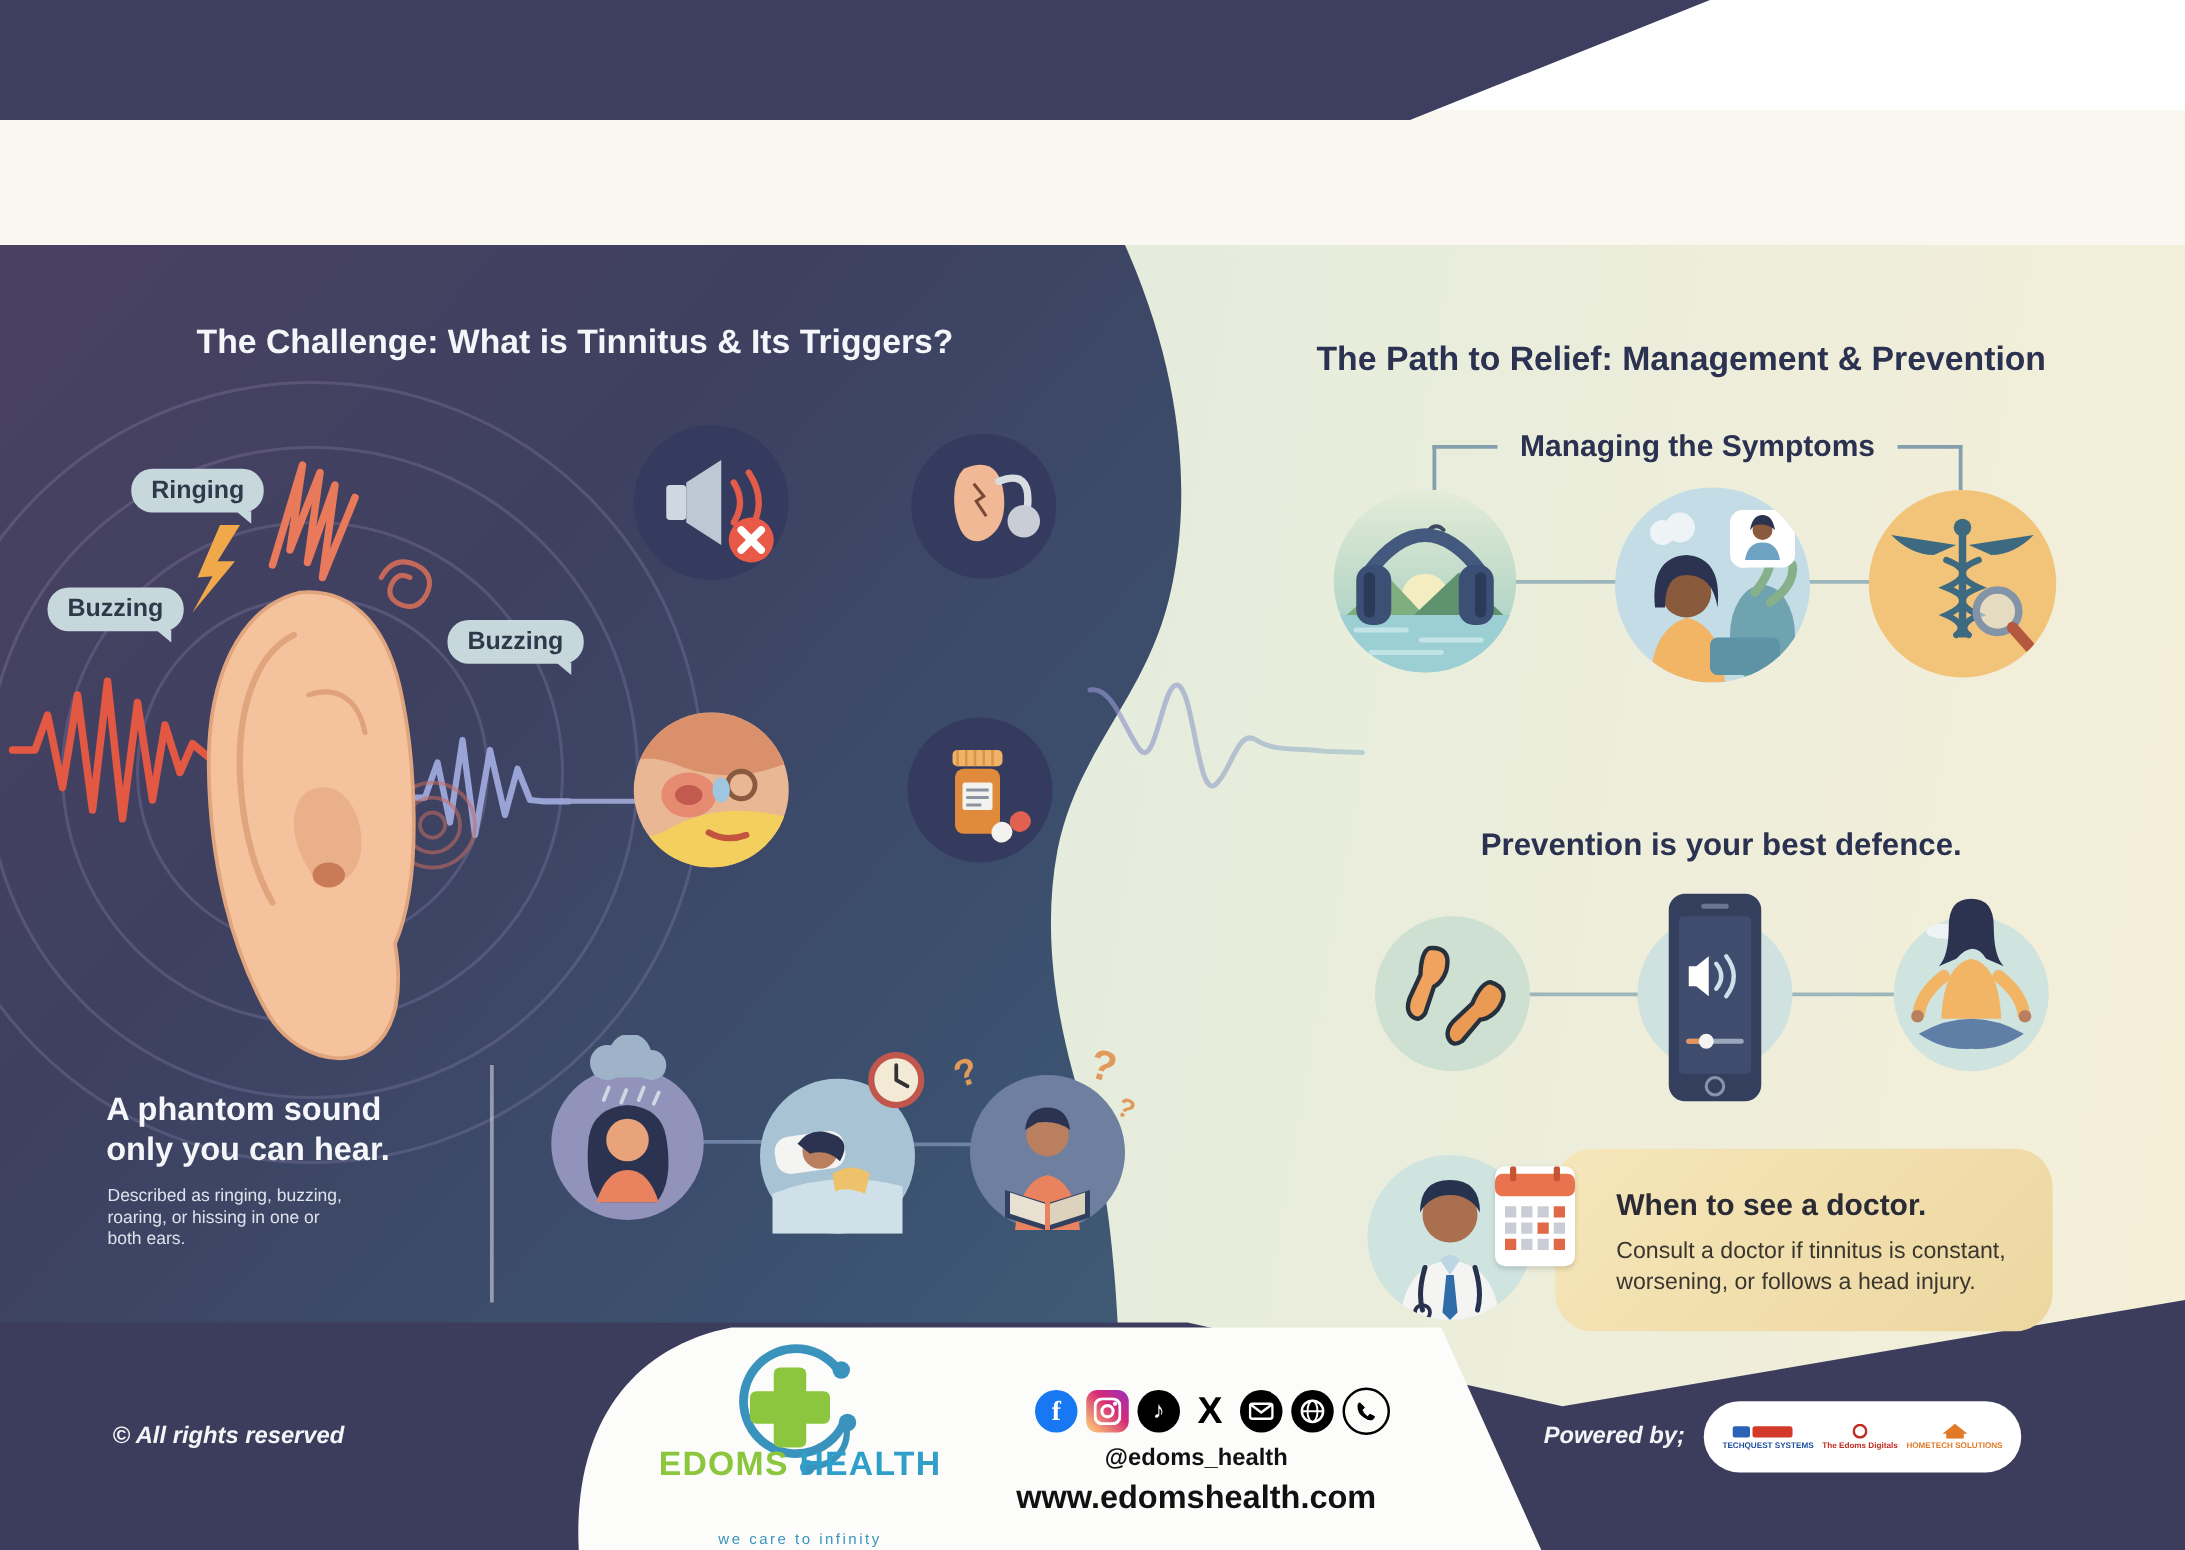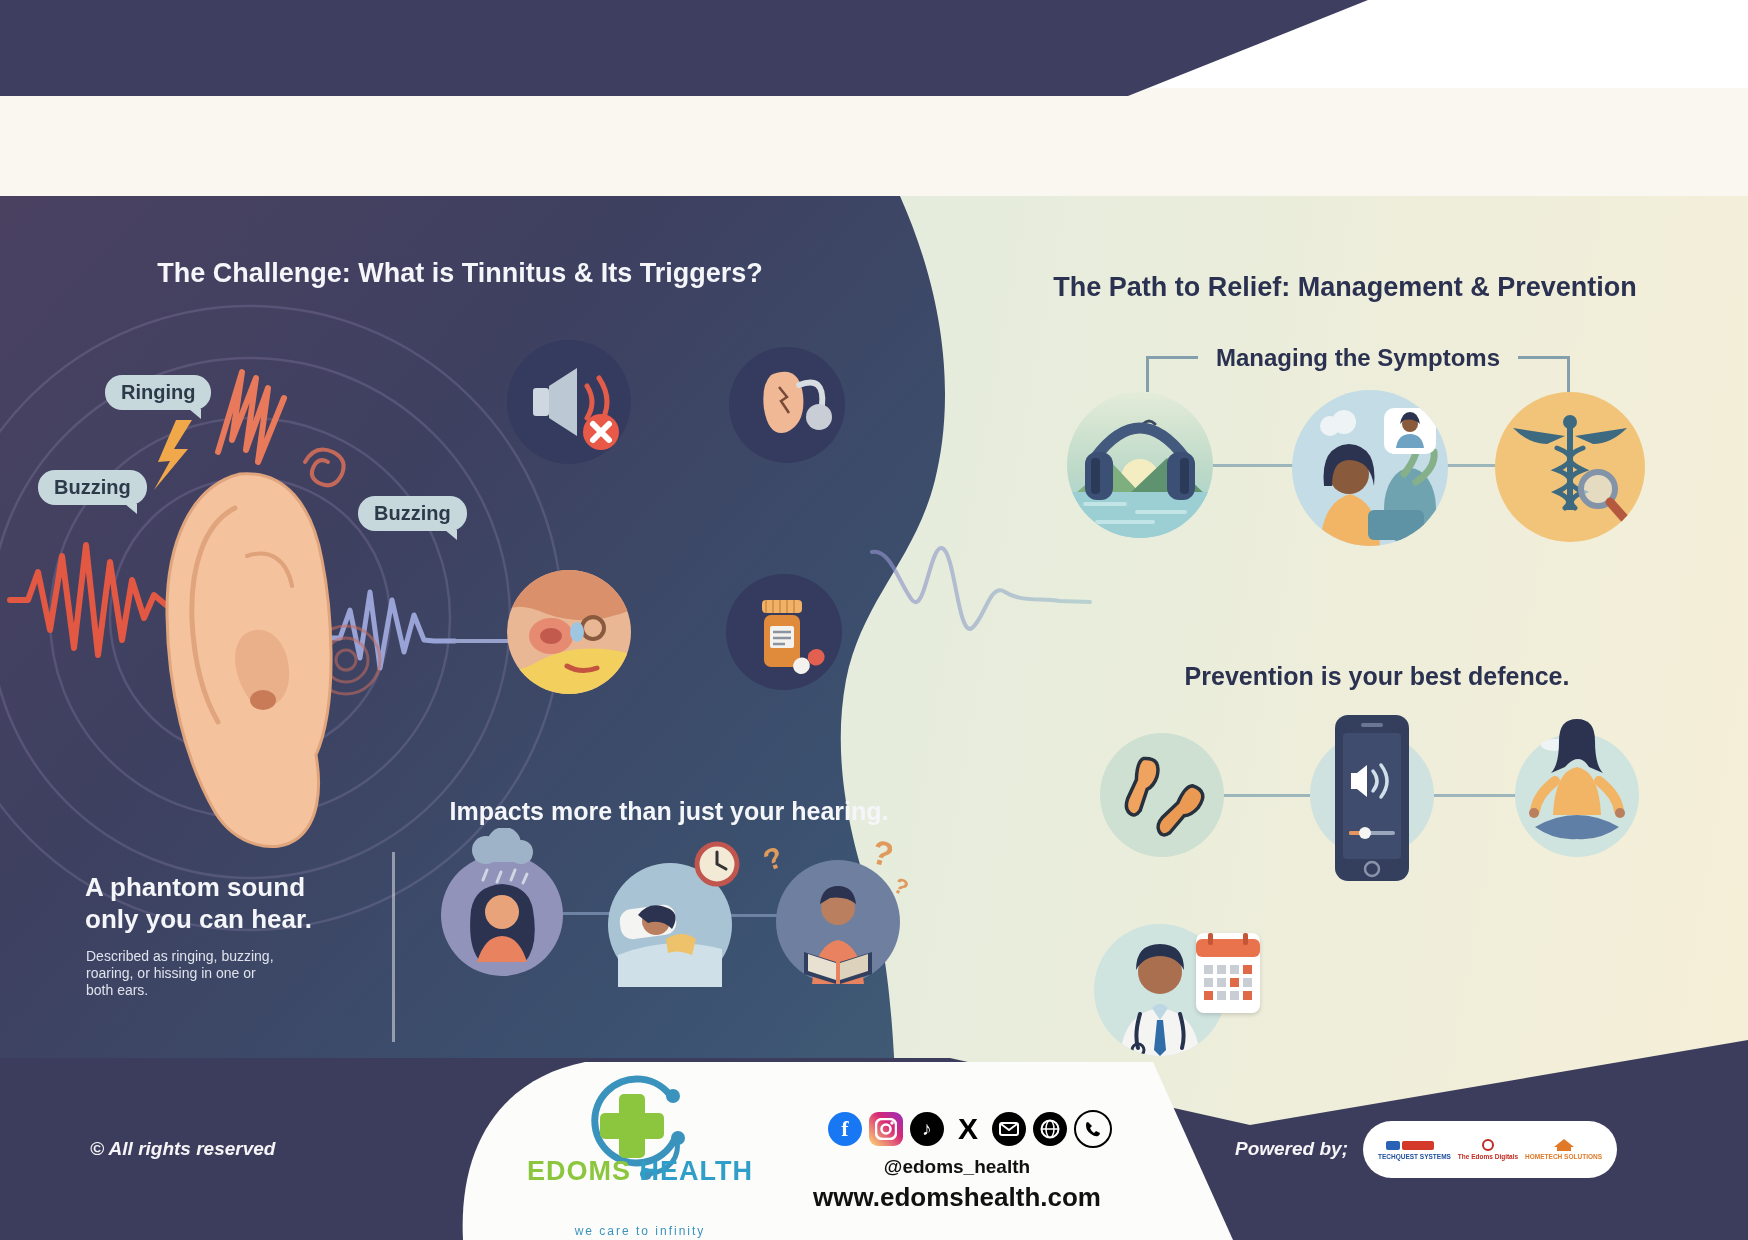--- a/index.html
+++ b/index.html
@@ -202,21 +202,20 @@
   <div class="abs z5" style="left:85px;top:872px;color:#f4f6f9;font-weight:bold;font-size:26px;line-height:1.23;">
     <div>A phantom sound</div>
       <div>only you can hear.</div>
     </div>
   <div class="abs z5" style="left:86px;top:948px;color:#dfe3ec;font-size:14px;line-height:1.23;">
     <div>Described as ringing, buzzing,</div>
       <div>roaring, or hissing in one or</div>
       <div>both ears.</div>
     </div>
 
-  <div class="abs z5 hd-l" style="left:669px;top:797px;transform:translateX(-50%);font-size:25px;white-space:nowrap;">Impacts more than just your hearing.</div>
 
   <div class="conn-dk" style="left:560px;top:912px;width:50px;"></div>
   <div class="conn-dk" style="left:730px;top:914px;width:48px;"></div>
 
   <div class="circle z5 open" style="left:441px;top:854px;width:122px;height:122px;background:#9193bb;">
     <svg width="122" height="134" style="position:absolute;left:0;top:-26px;">
       <g fill="#9fb3c8">
           <circle cx="45" cy="22" r="14"></circle>
           <circle cx="63" cy="16" r="17"></circle>
           <circle cx="80" cy="24" r="12"></circle>
@@ -399,20 +398,25 @@
     </div>
   <div class="cap cap-r" style="left:1370px;top:836px;">
     <div>Limit headphone</div>
       <div>volume</div>
     </div>
   <div class="cap cap-r" style="left:1577px;top:836px;">
     <div>Manage stress</div>
       <div></div>
     </div>
 
+  <div class="docbox">
+    <div class="t">When to see a doctor.</div>
+    <div class="b1">Consult a doctor if tinnitus is constant,</div>
+    <div class="b2">worsening, or follows a head injury.</div>
+  </div>
   <div class="circle z6" style="left:1094px;top:924px;width:132px;height:132px;background:#cfe3df;">
     <svg width="132" height="132">
       <circle cx="66" cy="48" r="22" fill="#a96f4e"></circle>
       <path d="M42,46 Q42,20 66,20 Q90,20 90,46 Q82,32 66,32 Q50,32 42,46 Z" fill="#27324e"></path>
       <path d="M26,132 Q30,88 66,84 Q102,88 106,132 Z" fill="#f4f4f2"></path>
       <path d="M58,84 L66,96 L74,84 Q70,80 66,80 Q62,80 58,84 Z" fill="#bcd6e4"></path>
       <polygon points="63,96 69,96 72,126 66,132 60,126" fill="#2f6ca8"></polygon>
       <path d="M46,90 Q40,110 44,124 M86,90 Q92,110 88,124" stroke="#27324e" stroke-width="4" fill="none" stroke-linecap="round"></path>
       <circle cx="44" cy="126" r="6" fill="none" stroke="#27324e" stroke-width="3"></circle>
     </svg>

